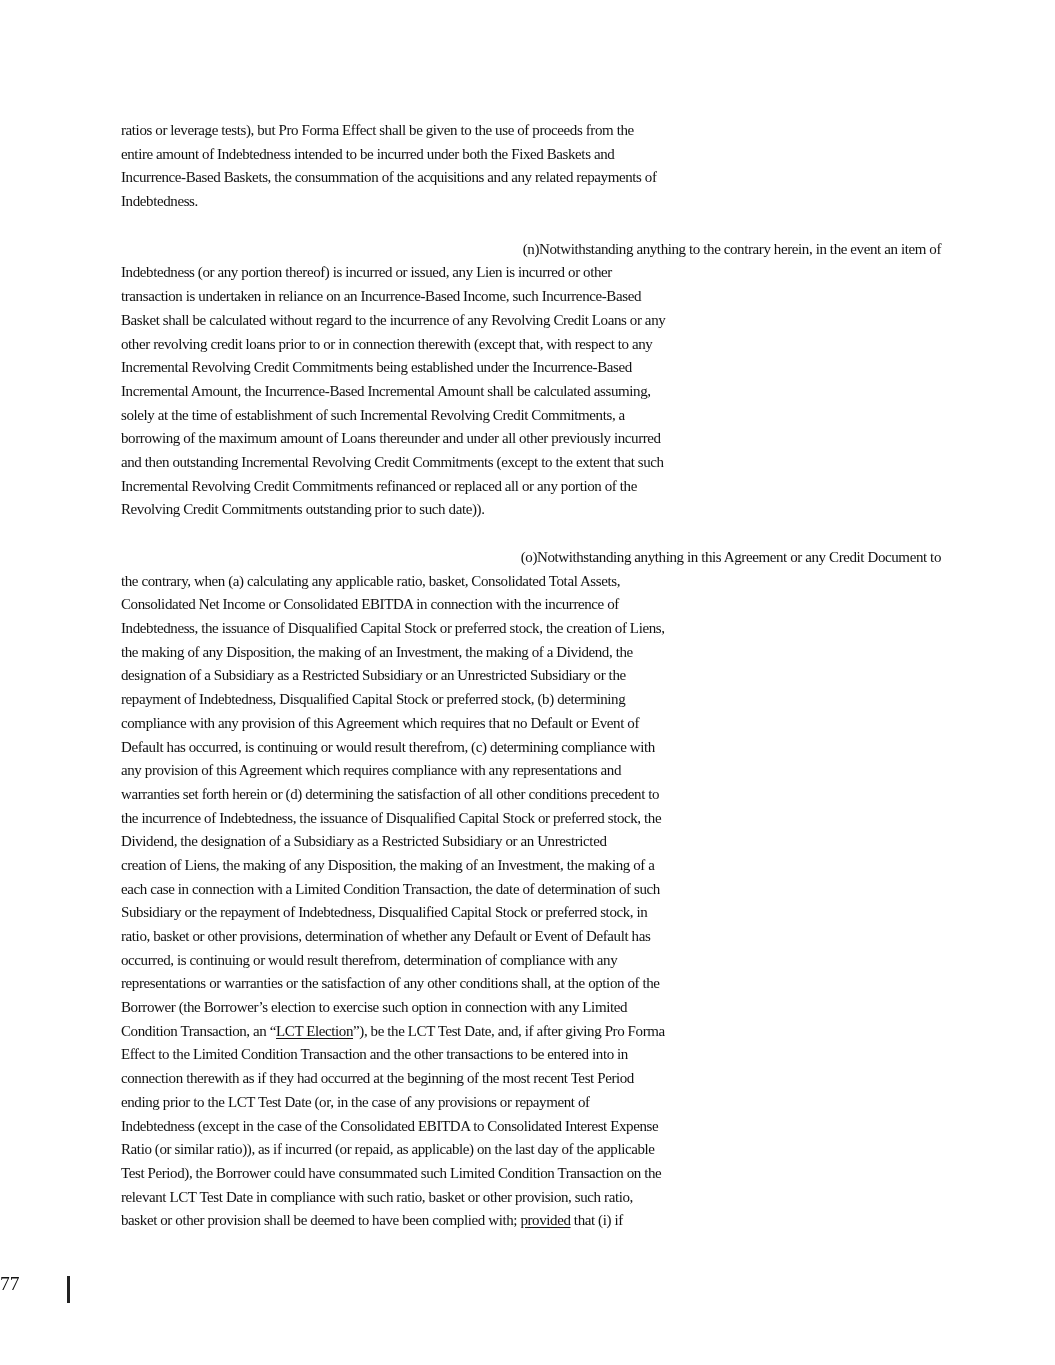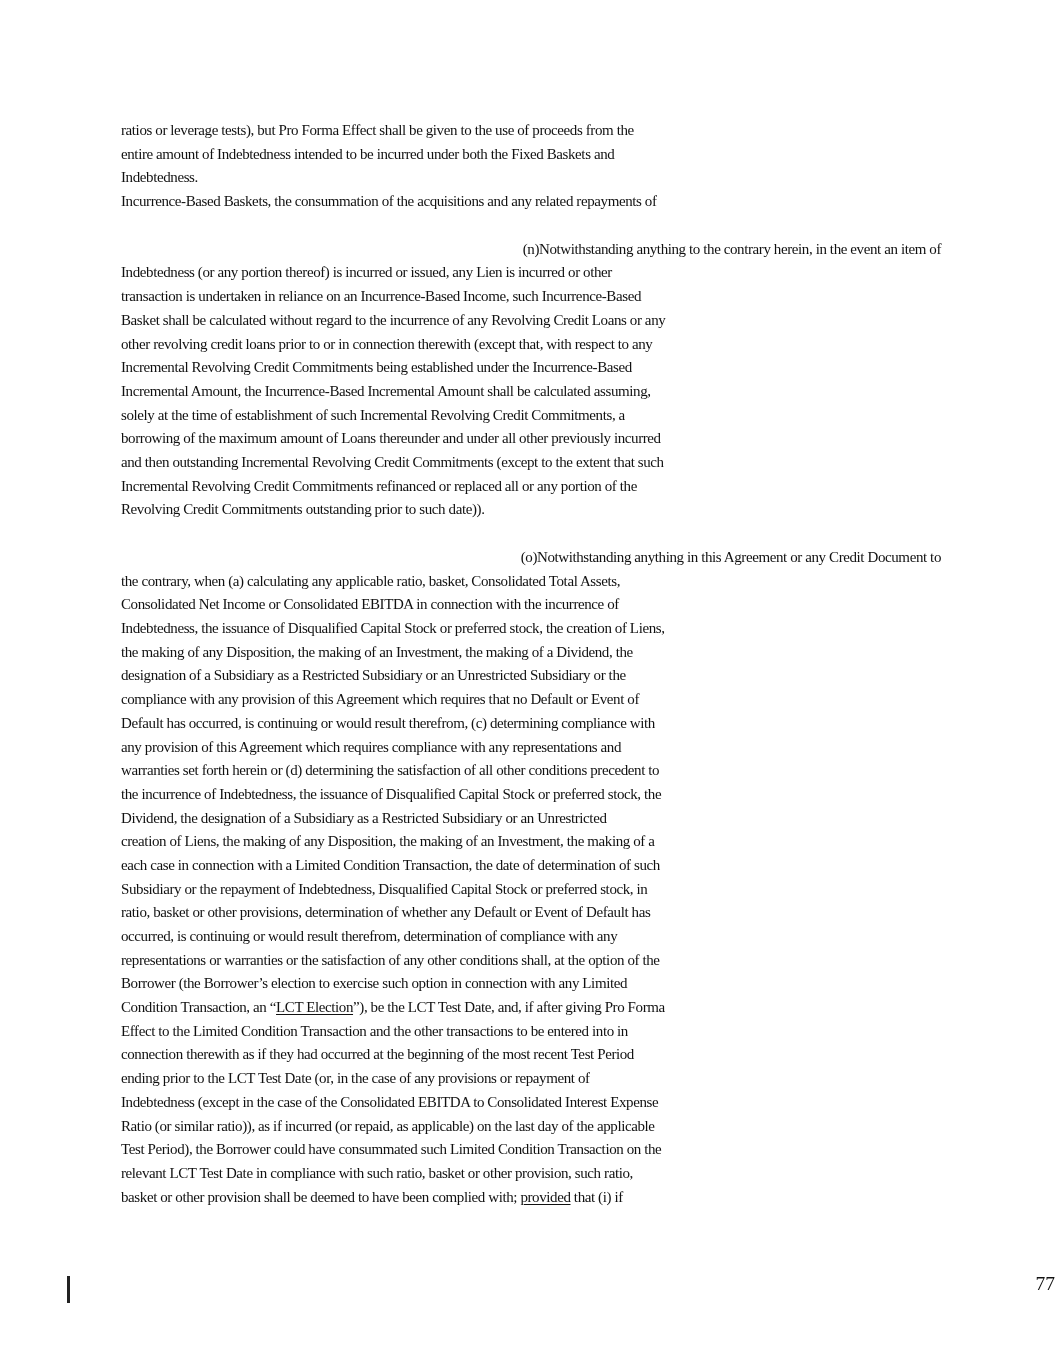--- a/index.html
+++ b/index.html
@@ -31,21 +31,21 @@
   .par-label {
     display: inline-block;
     width: 64px;
   }
   .u { text-decoration: underline; text-underline-offset: 2px; }
   .footer {
     position: absolute;
     left: 0;
     top: 1272px;
     width: 1055px;
-    text-align: right;
+    text-align: left;
   }
   .page-number {
     font-size: 19.5px;
     line-height: 24px;
     color: #111111;
   }
   .change-bar {
     position: absolute;
     left: 67px;
     top: 1276px;
@@ -55,22 +55,22 @@
   }
 </style>
 </head>
 <body>
 
 <div class="page">
   <div class="text-block">
       <div class="paragraph">
         <div class="line"><span>ratios or leverage tests), but Pro Forma Effect shall be given to the use of proceeds from the</span></div>
         <div class="line"><span>entire amount of Indebtedness intended to be incurred under both the Fixed Baskets and</span></div>
+        <div class="line"><span>Incurrence-Based Baskets, the consummation of the acquisitions and any related repayments of</span></div>
         <div class="line"><span>Indebtedness.</span></div>
-        <div class="line"><span>Incurrence-Based Baskets, the consummation of the acquisitions and any related repayments of</span></div>
       </div>
       <div class="paragraph">
         <div class="line first-line"><span class="par-label">(n)</span><span>Notwithstanding anything to the contrary herein, in the event an item of</span></div>
         <div class="line"><span>Indebtedness (or any portion thereof) is incurred or issued, any Lien is incurred or other</span></div>
         <div class="line"><span>transaction is undertaken in reliance on an Incurrence-Based Income, such Incurrence-Based</span></div>
         <div class="line"><span>Basket shall be calculated without regard to the incurrence of any Revolving Credit Loans or any</span></div>
         <div class="line"><span>other revolving credit loans prior to or in connection therewith (except that, with respect to any</span></div>
         <div class="line"><span>Incremental Revolving Credit Commitments being established under the Incurrence-Based</span></div>
         <div class="line"><span>Incremental Amount, the Incurrence-Based Incremental Amount shall be calculated assuming,</span></div>
         <div class="line"><span>solely at the time of establishment of such Incremental Revolving Credit Commitments, a</span></div>
@@ -79,20 +79,21 @@
         <div class="line"><span>Incremental Revolving Credit Commitments refinanced or replaced all or any portion of the</span></div>
         <div class="line"><span>Revolving Credit Commitments outstanding prior to such date)).</span></div>
       </div>
       <div class="paragraph">
         <div class="line first-line"><span class="par-label">(o)</span><span>Notwithstanding anything in this Agreement or any Credit Document to</span></div>
         <div class="line"><span>the contrary, when (a) calculating any applicable ratio, basket, Consolidated Total Assets,</span></div>
         <div class="line"><span>Consolidated Net Income or Consolidated EBITDA in connection with the incurrence of</span></div>
         <div class="line"><span>Indebtedness, the issuance of Disqualified Capital Stock or preferred stock, the creation of Liens,</span></div>
         <div class="line"><span>the making of any Disposition, the making of an Investment, the making of a Dividend, the</span></div>
         <div class="line"><span>designation of a Subsidiary as a Restricted Subsidiary or an Unrestricted Subsidiary or the</span></div>
+        <div class="line"><span>repayment of Indebtedness, Disqualified Capital Stock or preferred stock, (b) determining</span></div>
         <div class="line"><span>compliance with any provision of this Agreement which requires that no Default or Event of</span></div>
         <div class="line"><span>Default has occurred, is continuing or would result therefrom, (c) determining compliance with</span></div>
         <div class="line"><span>any provision of this Agreement which requires compliance with any representations and</span></div>
         <div class="line"><span>warranties set forth herein or (d) determining the satisfaction of all other conditions precedent to</span></div>
         <div class="line"><span>the incurrence of Indebtedness, the issuance of Disqualified Capital Stock or preferred stock, the</span></div>
         <div class="line"><span>Dividend, the designation of a Subsidiary as a Restricted Subsidiary or an Unrestricted</span></div>
         <div class="line"><span>creation of Liens, the making of any Disposition, the making of an Investment, the making of a</span></div>
         <div class="line"><span>each case in connection with a Limited Condition Transaction, the date of determination of such</span></div>
         <div class="line"><span>Subsidiary or the repayment of Indebtedness, Disqualified Capital Stock or preferred stock, in</span></div>
         <div class="line"><span>ratio, basket or other provisions, determination of whether any Default or Event of Default has</span></div>

